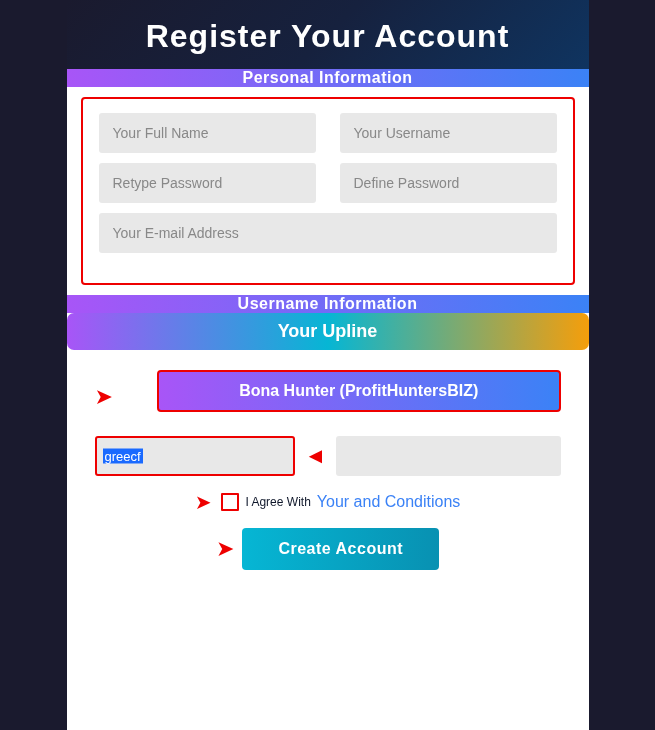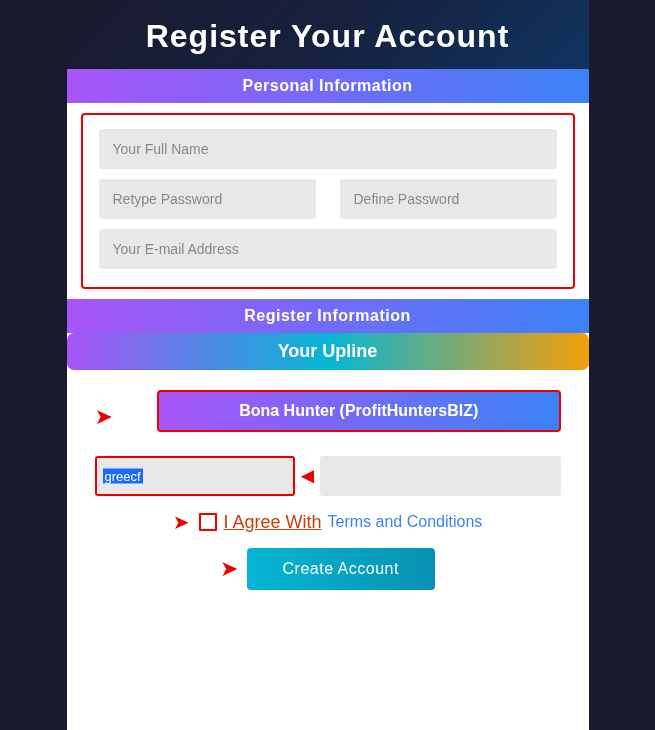--- a/index.html
+++ b/index.html
@@ -24,40 +24,40 @@
     }
     .header h1 {
       color: #fff;
       font-size: 32px;
       font-weight: 900;
       letter-spacing: 1px;
     }
     .section-bar {
       background: linear-gradient(90deg, #a855f7, #3b82f6);
       text-align: center;
-      padding: 8px 0;
+      padding: 0 0;
       color: #fff;
       font-size: 16px;
       font-weight: bold;
       letter-spacing: 0.5px;
     }
     .section-content {
       background: #fff;
       padding: 14px 16px;
       border: 2px solid #e00;
       margin: 10px 14px;
       border-radius: 4px;
     }
     .form-row {
       display: flex;
       gap: 24px;
       margin-bottom: 10px;
     }
     .form-row:last-child {
-      margin-bottom: 4px;
+      margin-bottom: 16px;
       justify-content: flex-end;
     }
     .form-field {
       flex: 1;
     }
     .form-field input {
       width: 100%;
       padding: 12px 14px;
       background: #e8e8e8;
       border: none;
@@ -89,21 +89,21 @@
     .arrow-right {
       display: inline-block;
       color: #e00;
       font-size: 22px;
       margin-right: 8px;
       vertical-align: middle;
     }
     .referral-row {
       display: flex;
       align-items: center;
-      gap: 2px;
+      gap: 10px;
       margin-bottom: 14px;
     }
     .referral-input-wrapper {
       position: relative;
       flex: 0 0 auto;
       width: 200px;
     }
     .referral-input {
       width: 100%;
       padding: 10px 12px;
@@ -146,23 +146,22 @@
       appearance: none;
       -webkit-appearance: none;
       border-radius: 1px;
     }
     .arrow-terms {
       color: #e00;
       font-size: 20px;
       margin-right: 4px;
     }
     .terms-text {
-      font-size: 18px;
-      color: #c2410c;
-      text-decoration: underline;
+      font-size: 12px;
+      color: #0f172a;
     }
     .terms-link {
       color: #3b82f6;
       text-decoration: none;
     }
     .create-btn-wrapper {
       display: flex;
       justify-content: center;
       margin-bottom: 20px;
       position: relative;
@@ -173,21 +172,21 @@
       margin-right: 8px;
       align-self: center;
     }
     .create-btn {
       background: linear-gradient(90deg, #06b6d4, #0891b2);
       color: #fff;
       border: none;
       border-radius: 4px;
       padding: 12px 36px;
       font-size: 16px;
-      font-weight: normal;
+      font-weight: bold;
       cursor: pointer;
       letter-spacing: 0.5px;
     }
     .upline-section-bar {
       background: linear-gradient(90deg, #a855f7, #06b6d4, #f59e0b);
       text-align: center;
       padding: 8px 0;
       color: #fff;
       font-size: 18px;
       font-weight: bold;
@@ -205,38 +204,41 @@
 
   <div class="section-bar">
     <span>Personal Information</span>
   </div>
 
   <div class="section-content">
     <div class="form-row">
       <div class="form-field">
         <input type="text" placeholder="Your Full Name" style="">
       </div>
+      <div class="form-field">
+        <input type="text" placeholder="Your Username" style="">
+      </div>
     </div>
     <div class="form-row">
       <div class="form-field">
         <input type="password" placeholder="Retype Password" style="">
       </div>
       <div class="form-field">
         <input type="password" placeholder="Define Password" style="">
       </div>
     </div>
     <div class="form-row">
       <div class="form-field">
         <input type="email" placeholder="Your E-mail Address" style="">
       </div>
     </div>
   </div>
 
   <div class="section-bar">
-    <span>Register Information</span>
+    <span>Username Information</span>
   </div>
 
 
   <div class="upline-section-bar">
     <span>Your Upline</span>
   </div>
 
   <div class="upline-content">
 
     <div style="display:flex; align-items:center; margin-bottom:12px;">
@@ -254,21 +256,21 @@
       <span class="arrow-left-red">◄</span>
       <div class="referral-right"></div>
     </div>
 
     <div class="terms-row">
       <span class="arrow-terms">➤</span>
       <div class="terms-checkbox-wrapper">
         <input type="checkbox" class="terms-checkbox" style="">
       </div>
       <span class="terms-text">I Agree With </span>
-      <a href="#" class="terms-link">Terms and Conditions</a>
+      <a href="#" class="terms-link">Your and Conditions</a>
     </div>
 
     <div class="create-btn-wrapper">
       <span class="arrow-btn">➤</span>
       <button class="create-btn">Create Account</button>
     </div>
   </div>
 </div>
 
 </body></html>

